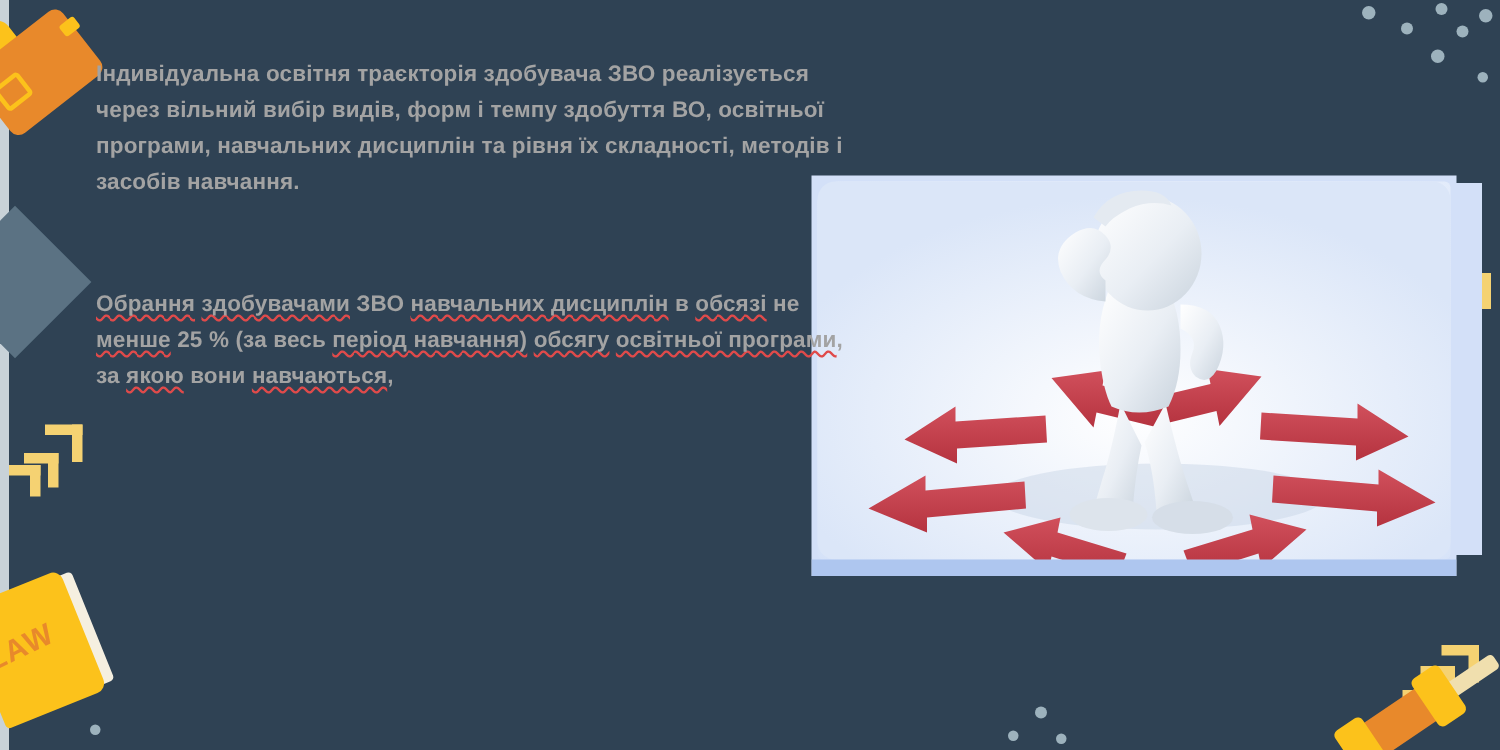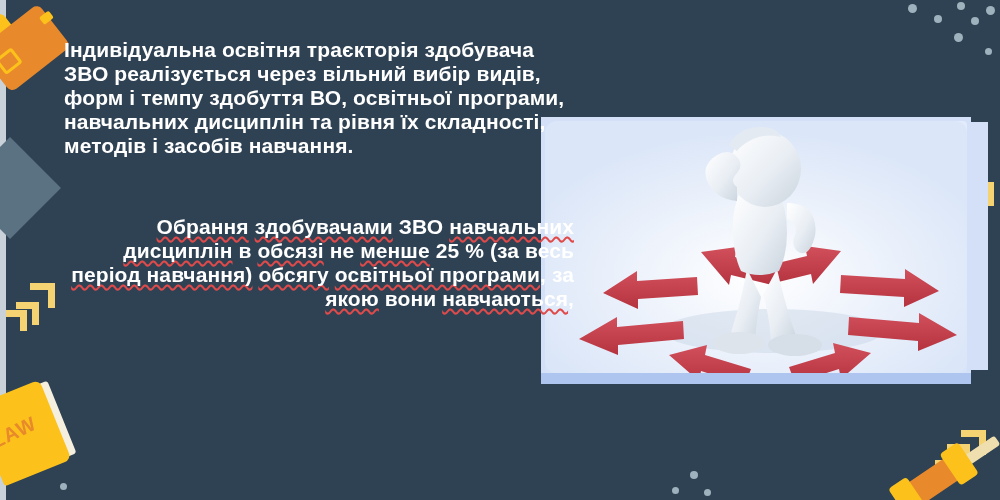--- a/index.html
+++ b/index.html
@@ -213,28 +213,28 @@
   }
 
   
   .text-col {
     position: absolute;
     left: 64px;
     top: 38px;
     width: 510px;
   }
   .para {
-    color: #ffffff;
-    font-size: 21px;
+    color: #a3a3a3;
+    font-size: 15px;
     font-weight: bold;
     line-height: 24px;
     letter-spacing: 0.1px;
   }
   .para-1 { margin: 0; }
-  .para-2 { margin: 57px 0 0 0; text-align: right; }
+  .para-2 { margin: 57px 0 0 0; }
 
   
   .sp {
     text-decoration: underline wavy #e04a4a;
     text-decoration-skip-ink: none;
     text-underline-offset: 2px;
   }
 
   
   .picture {

